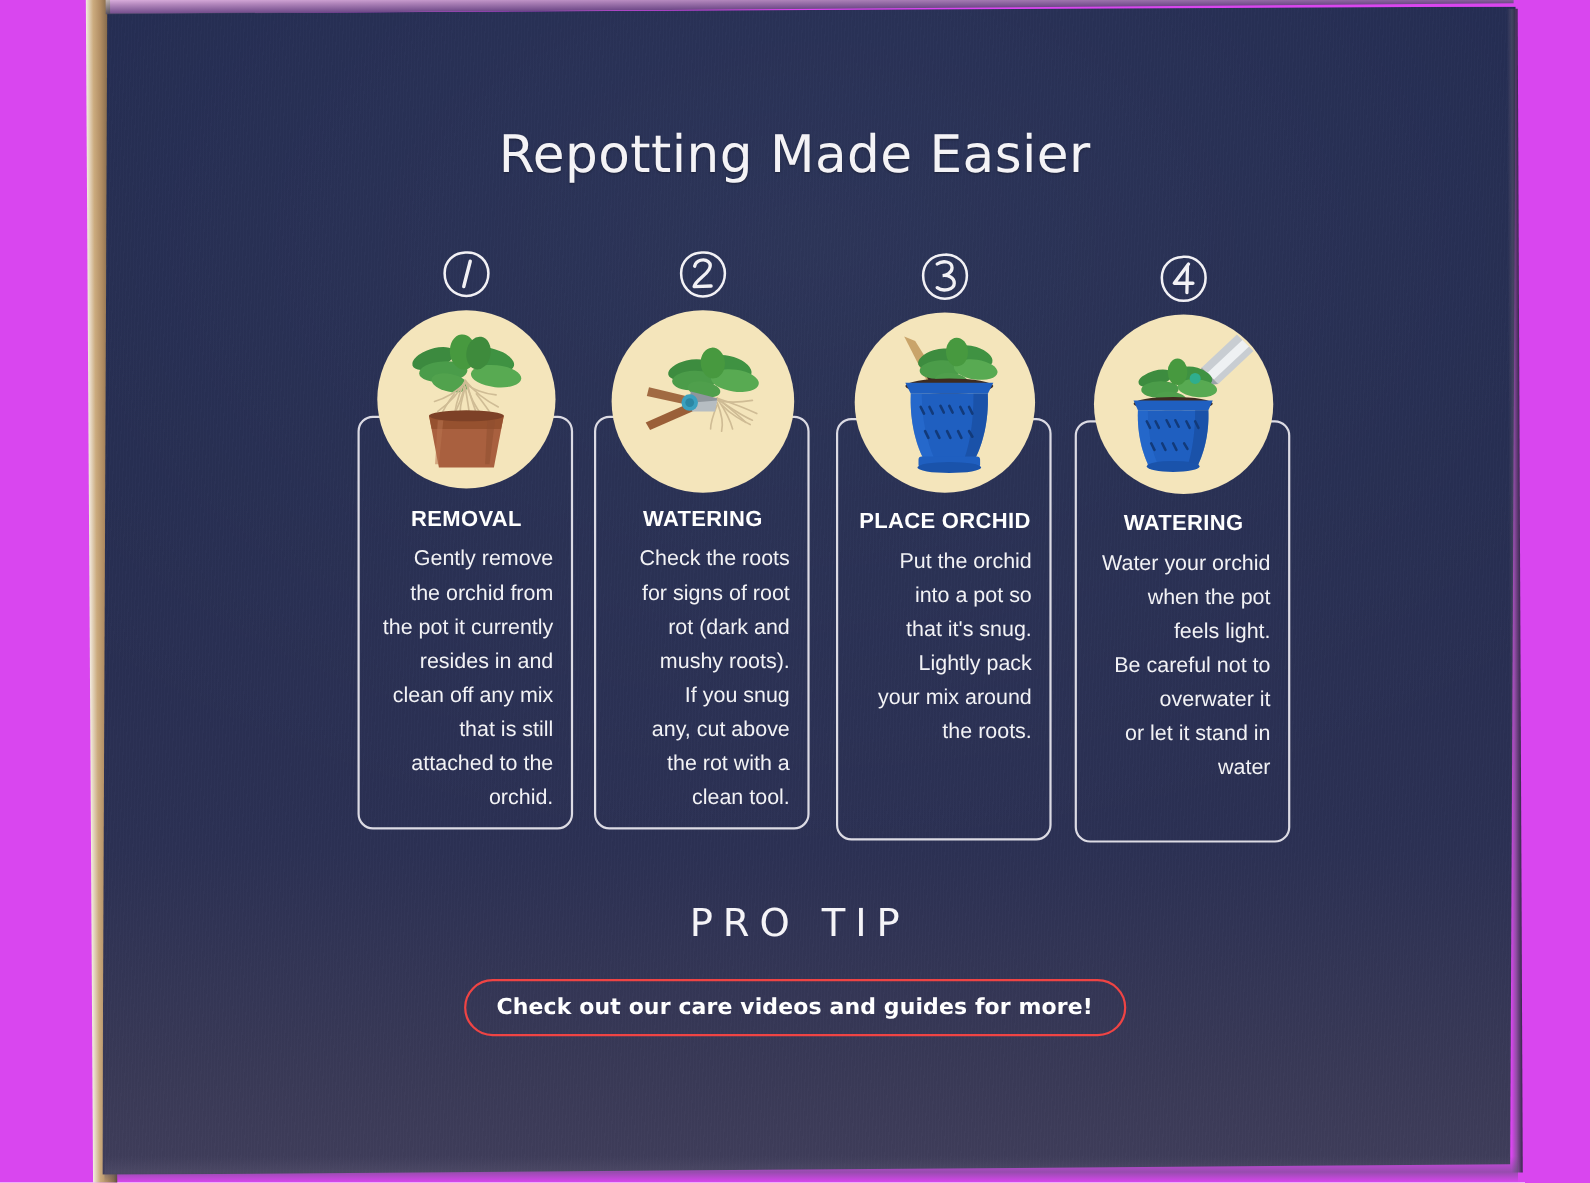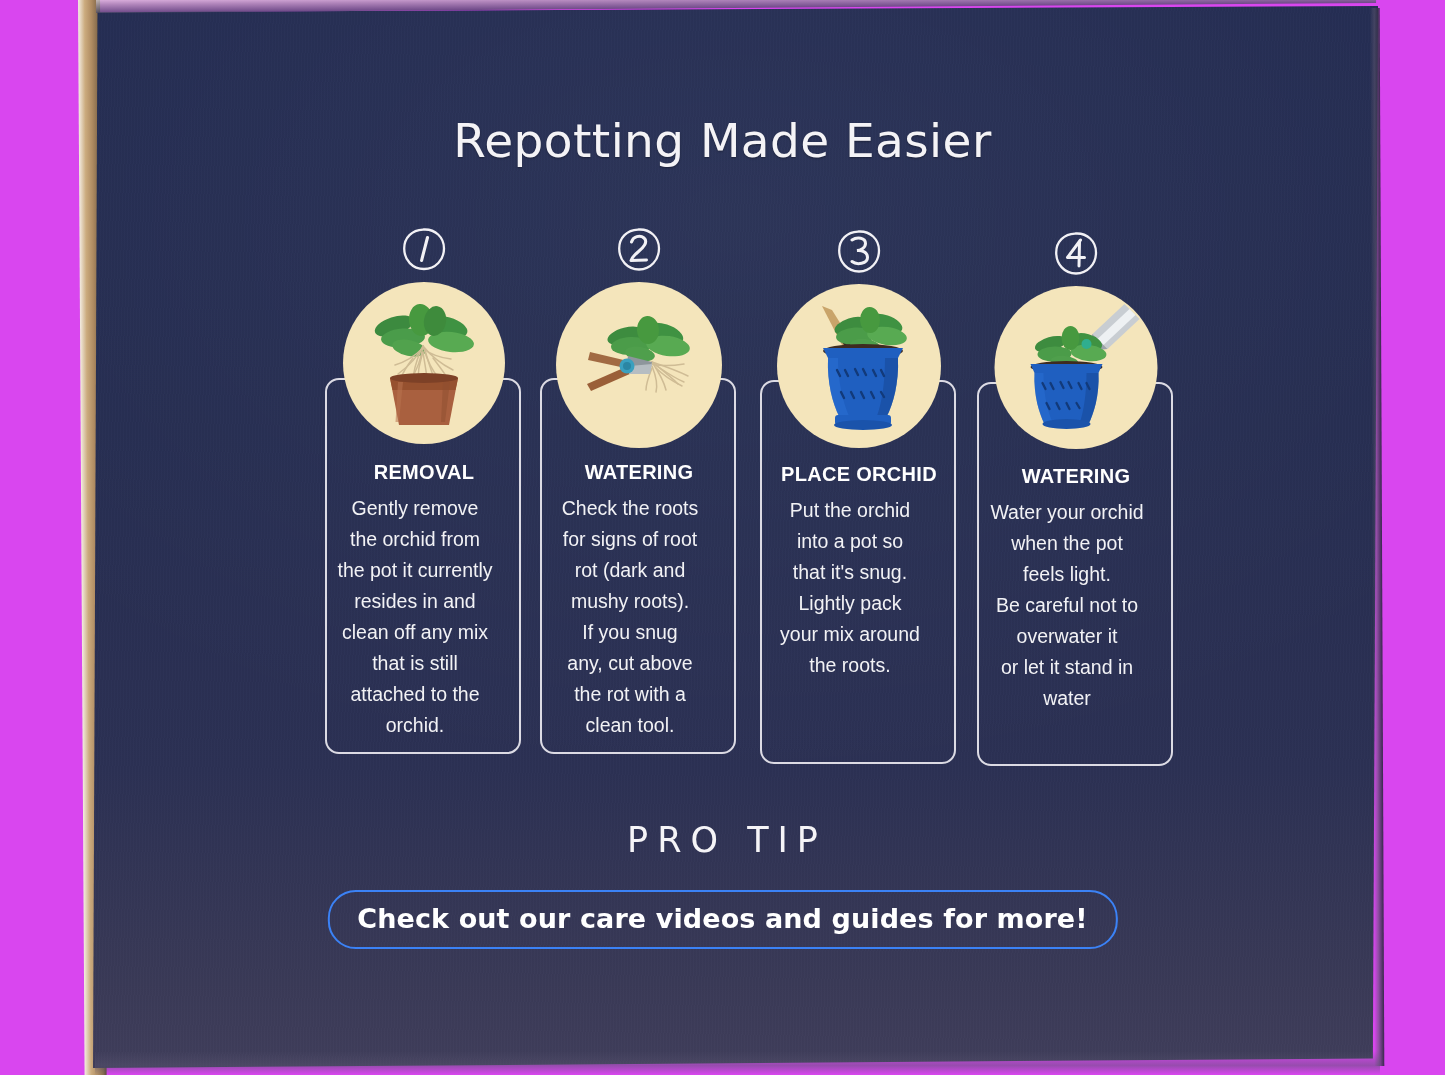--- a/index.html
+++ b/index.html
@@ -167,21 +167,21 @@
     font-weight: bold;
     letter-spacing: 0.3px;
     font-family: "Liberation Sans", sans-serif;
     z-index: 4;
   }
   .card-body {
     position: absolute;
     left: 2px;
     top: 267px;
     width: 176px;
-    text-align: center;
+    text-align: right;
     color: #f2f2f5;
     font-size: 19.5px;
     line-height: 31px;
     font-family: "Liberation Sans", sans-serif;
     white-space: pre-line;
     z-index: 4;
   }
 
   
   .protip {
@@ -195,25 +195,25 @@
     font-weight: 400;
     letter-spacing: 9px;
     font-family: "DejaVu Sans", sans-serif;
     text-indent: 9px;
   }
   .pill {
     position: absolute;
     top: 890px;
     left: 50%;
     transform: translateX(-50%);
-    border: 2px solid #3b82f6;
+    border: 2px solid #ef4444;
     border-radius: 28px;
     padding: 11px 28px 13px 28px;
     color: #ffffff;
-    font-size: 27px;
+    font-size: 20px;
     font-family: "DejaVu Sans", sans-serif;
     font-weight: 600;
     white-space: nowrap;
     letter-spacing: 0.1px;
   }
 </style>
 </head>
 <body>
 
 <div id="stage">

